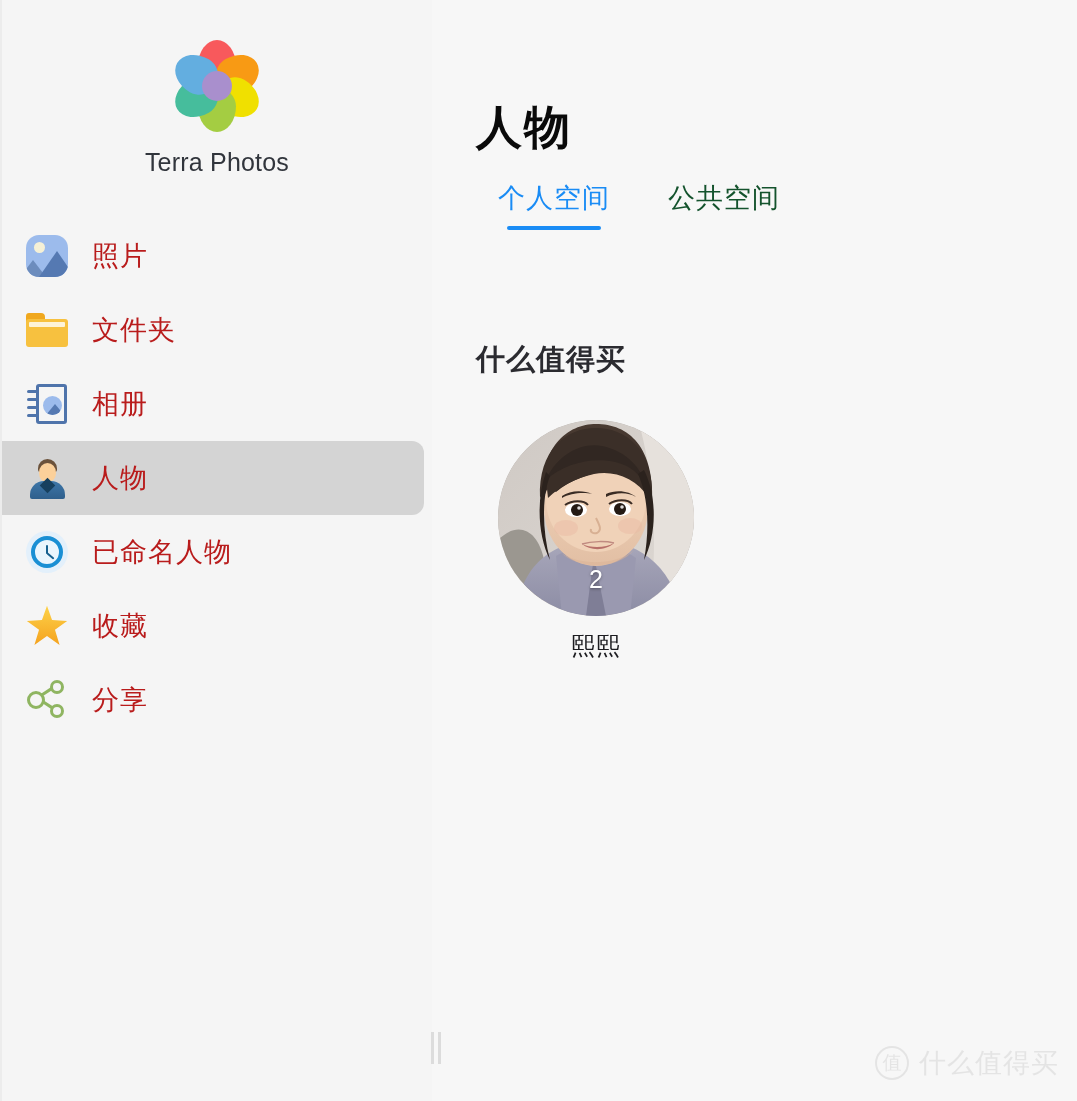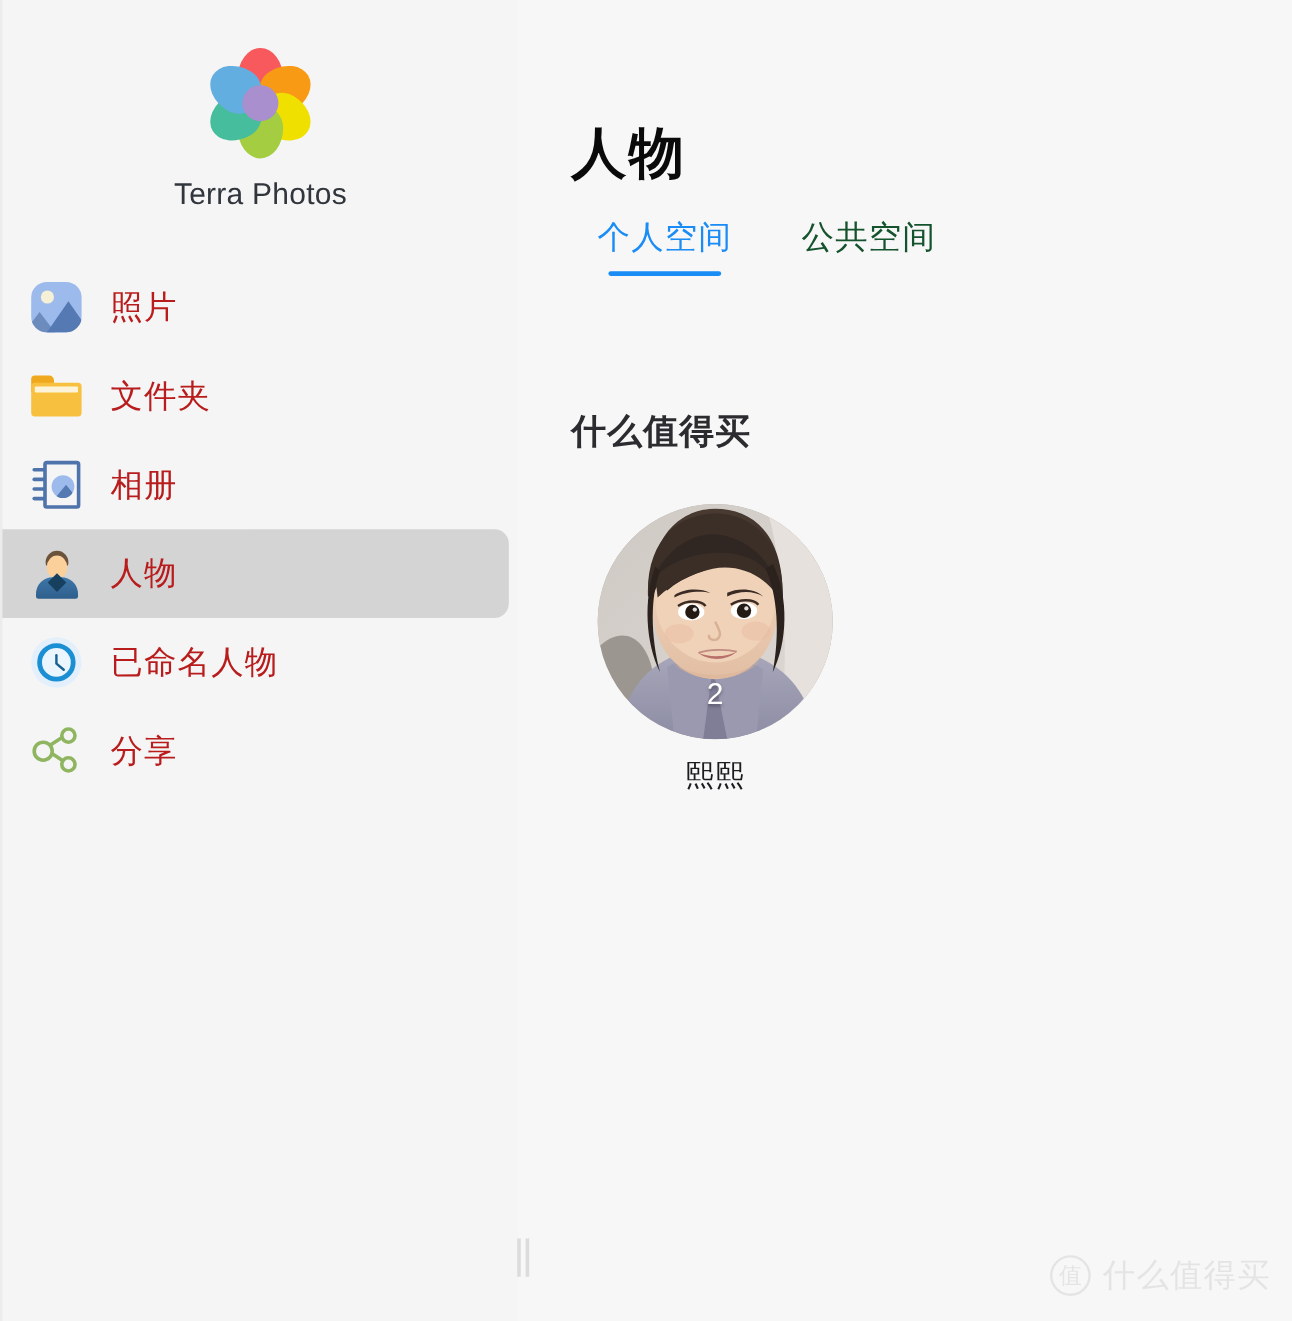--- a/index.html
+++ b/index.html
@@ -520,20 +520,26 @@
           <span class="ic-clock">
               <span class="ring">
                 <i class="hand-h"></i>
                 <i class="hand-m"></i>
               </span>
             </span>
         </span>
         <span class="nav-label">已命名人物</span>
       </div>
 
+      <div class="nav-item">
+        <span class="nav-icon">
+          <span class="ic-star"></span>
+        </span>
+        <span class="nav-label">收藏</span>
+      </div>
 
       <div class="nav-item">
         <span class="nav-icon">
           <span class="ic-share">
             <i class="link l1"></i>
               <i class="link l2"></i>
             <i class="node n1"></i>
               <i class="node n2"></i>
               <i class="node n3"></i>
           </span>

